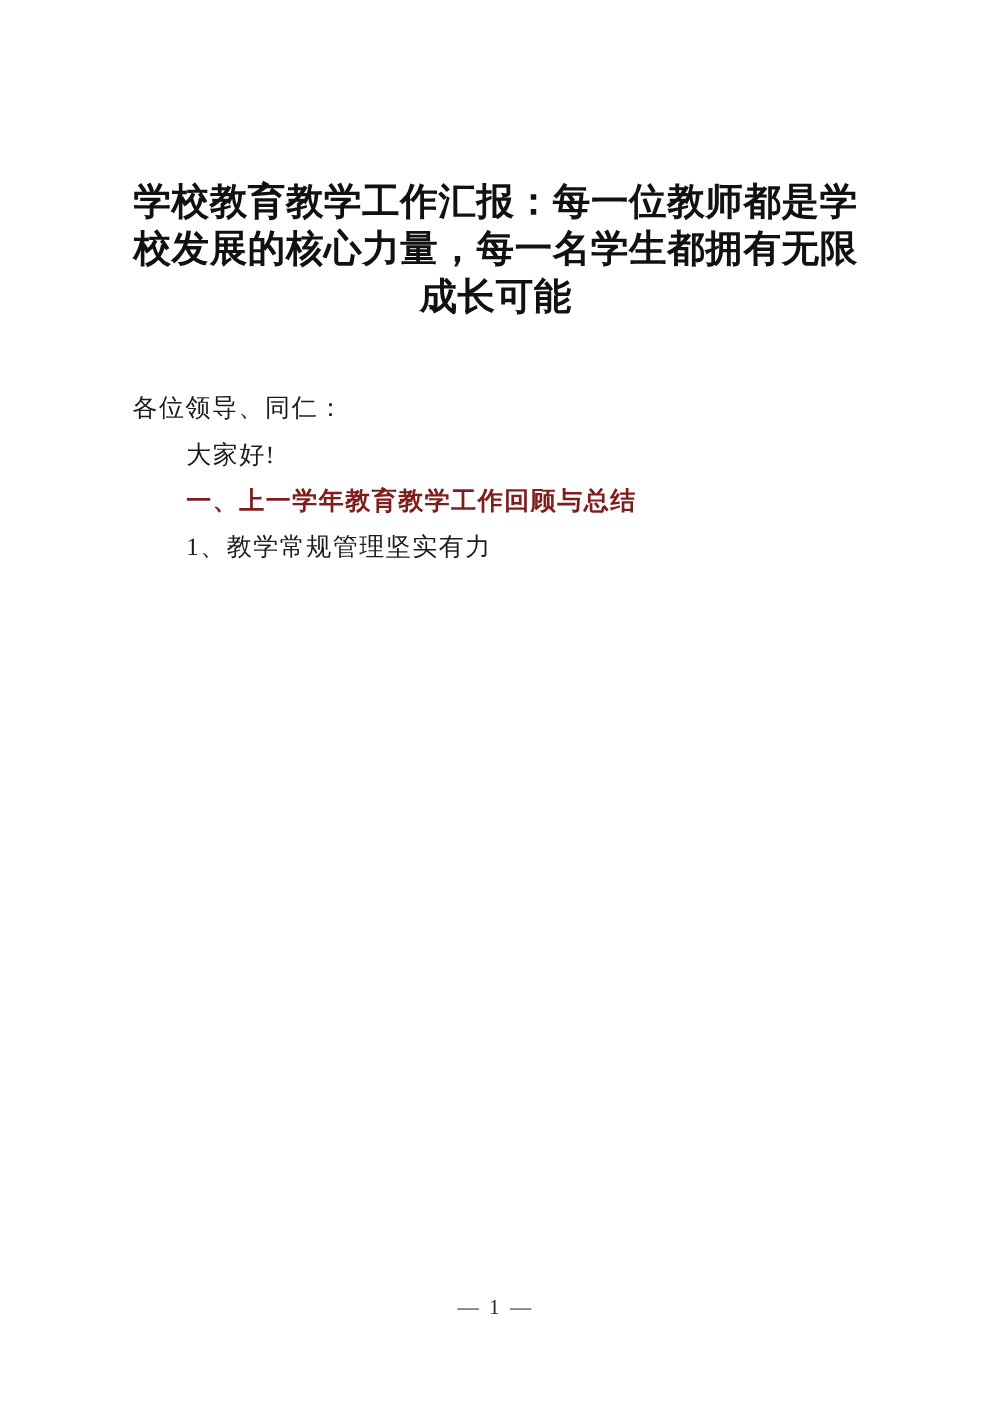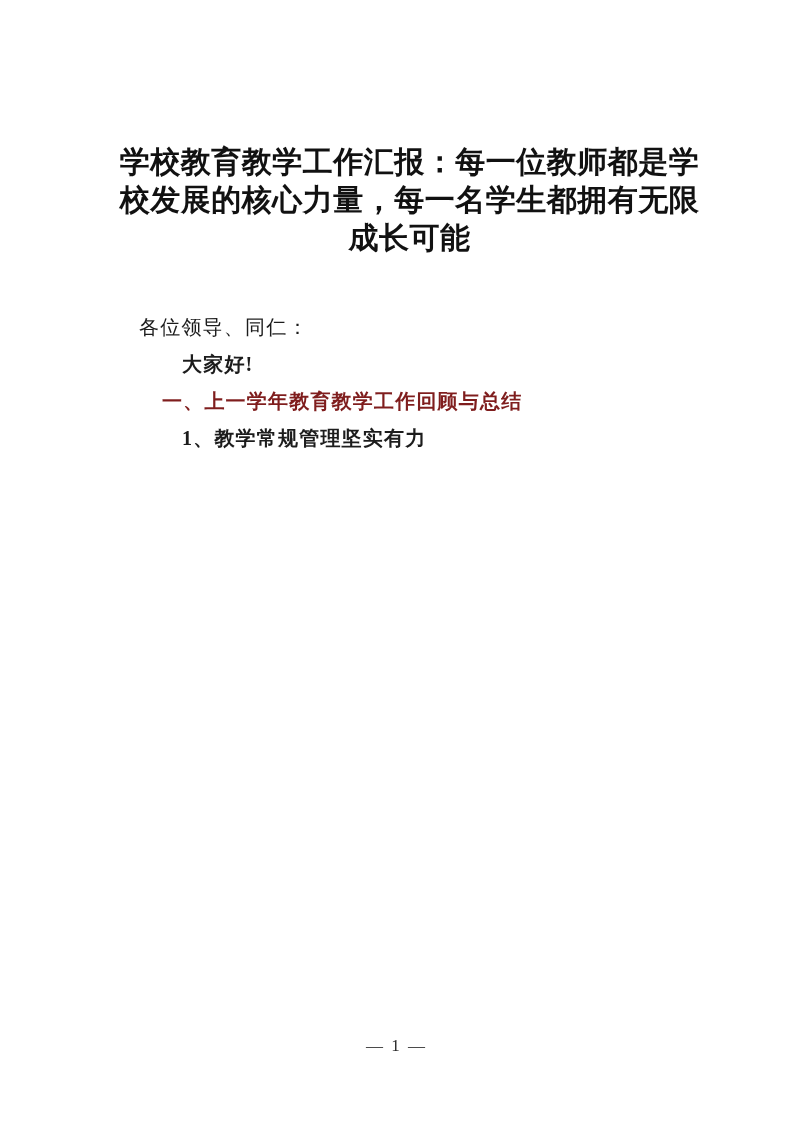--- a/index.html
+++ b/index.html
@@ -12,44 +12,43 @@
   }
   .page {
     position: relative;
     width: 793px;
     height: 1122px;
     background: #ffffff;
     overflow: hidden;
   }
   .content {
     position: absolute;
-    left: 119px;
+    left: 106px;
     top: 143px;
     width: 581px;
   }
   .doc-title {
     font-family: "Liberation Sans", "DejaVu Sans", sans-serif;
     font-weight: 700;
     font-size: 30px;
     line-height: 38px;
     text-align: center;
     color: #111111;
     margin-bottom: 52px;
     letter-spacing: 0.5px;
   }
   .body-text {
     font-size: 20px;
     line-height: 37px;
     letter-spacing: 1.2px;
     text-align: justify;
     text-justify: inter-character;
-    margin-left: 20px;
   }
   .para { text-indent: 0; }
-  .indent { text-indent: 2.15em; font-weight: bold; }
+  .indent { text-indent: 2.15em; }
   .section-heading {
     font-size: 20px;
     line-height: 37px;
     font-weight: 700;
     text-indent: 2.15em;
     letter-spacing: 1.2px;
     color: #7f1d1d;
   }
   .page-number {
     position: absolute;

